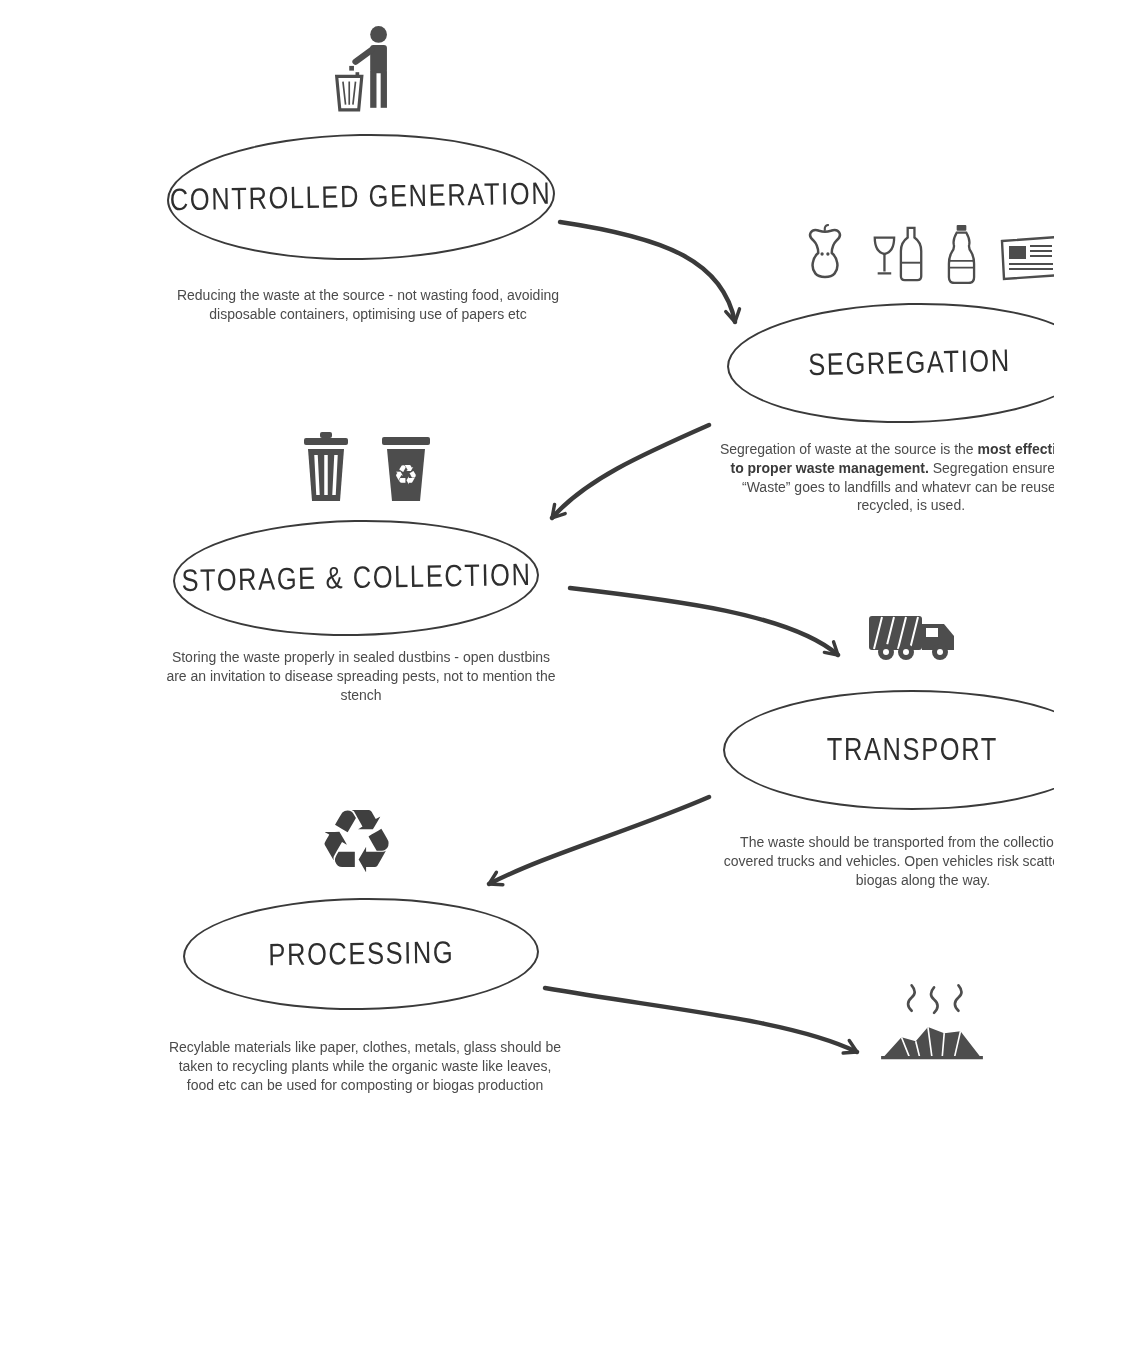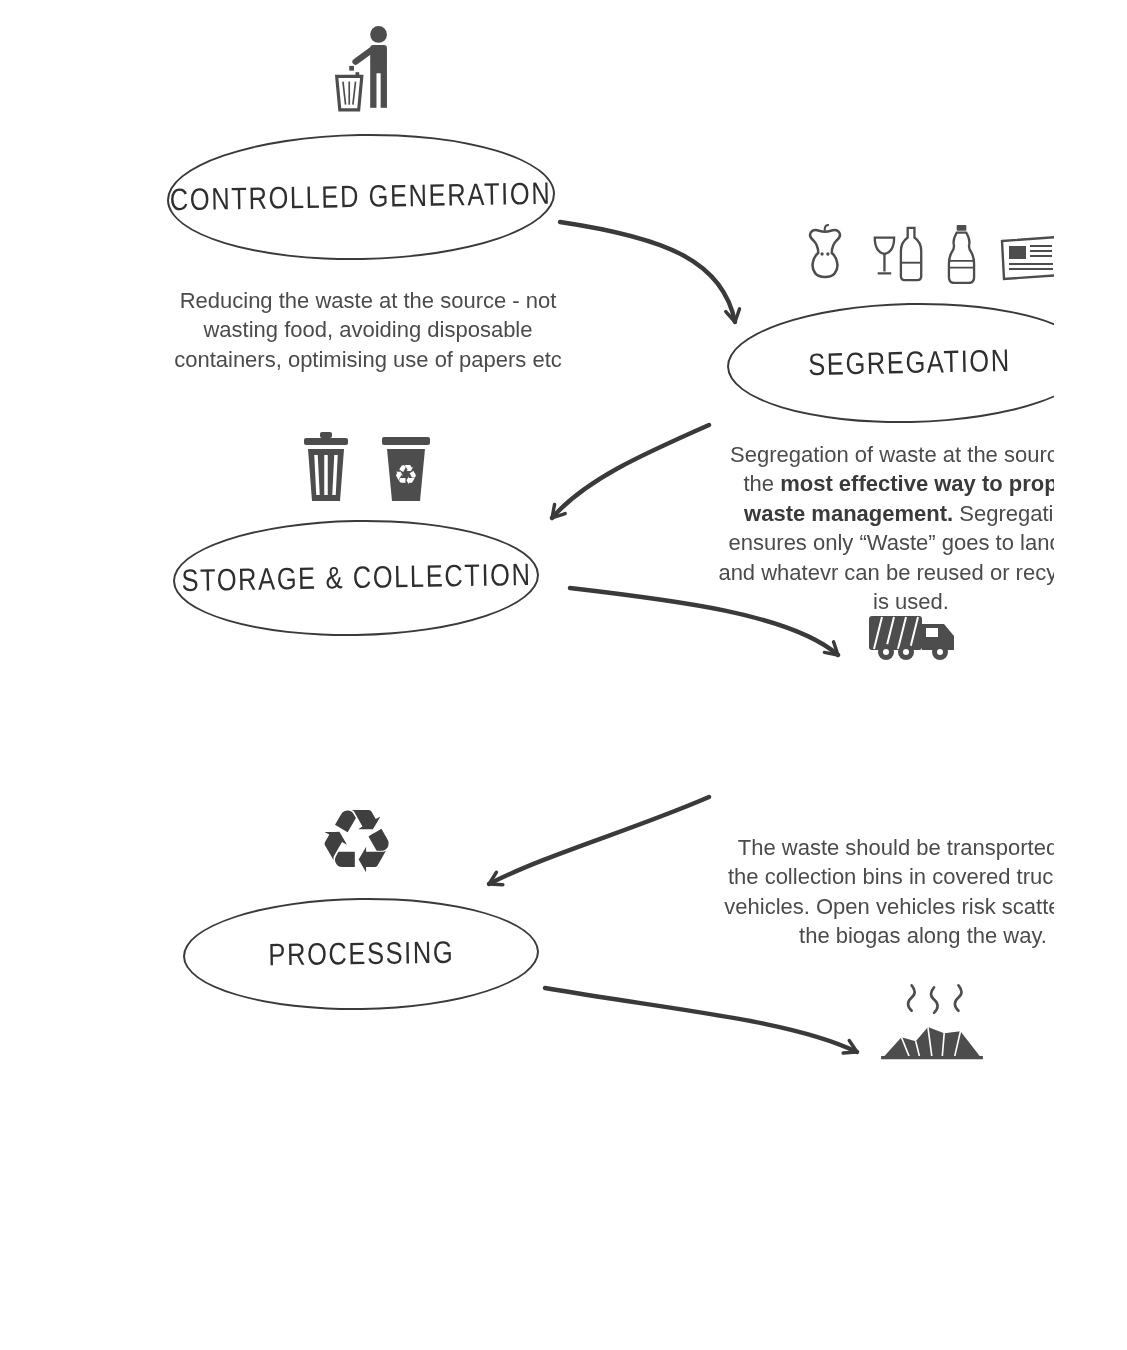--- a/index.html
+++ b/index.html
@@ -4,21 +4,21 @@
 <style>
   * { margin:0; padding:0; box-sizing:border-box; }
   html,body { background:#ffffff; }
   body { font-family:"Liberation Sans", sans-serif; }
   .canvas { position:relative; width:981px; height:1350px; margin:0 auto; background:#fff; overflow:hidden; }
   .arrows { position:absolute; left:0; top:0; z-index:0; }
   .bubble { position:absolute; border:2.6px solid #3a3a3a; border-radius:50%;
             display:flex; align-items:center; justify-content:center; background:#fff; z-index:1; }
   .btitle { font-size:31px; letter-spacing:2px; color:#2e2e2e; white-space:nowrap;
             transform:scaleX(.82); font-weight:400; }
-  .desc { position:absolute; text-align:center; font-size:22px; line-height:1.34;
+  .desc { position:absolute; text-align:center; font-size:14px; line-height:1.34;
           color:#4b4b4b; z-index:1; }
   .desc b { font-weight:700; color:#3a3a3a; }
   .iconbox { position:absolute; z-index:1; display:flex; gap:18px; align-items:flex-end; }
   .glyph { position:absolute; z-index:1; line-height:1; }
 
   #e1 { left:94px;  top:134px;  width:388px; height:126px; transform:rotate(-1deg); }
   #e2 { left:654px; top:303px;  width:366px; height:120px; transform:rotate(-1.2deg); }
   #e3 { left:100px; top:520px;  width:366px; height:116px; transform:rotate(-1deg); }
   #e4 { left:650px; top:690px;  width:378px; height:120px; }
   #e5 { left:110px; top:898px;  width:356px; height:112px; transform:rotate(-0.8deg); }
@@ -118,41 +118,46 @@
     </svg>
     <svg width="62" height="78" viewBox="0 0 62 76">
       <rect class="ink" x="7" y="8" width="48" height="8" rx="2"></rect>
       <path class="ink" d="M12,20 h38 l-5,52 h-28 z"></path>
       <text x="31" y="55" font-size="27" fill="#ffffff" text-anchor="middle" font-family="'DejaVu Sans',sans-serif">♻</text>
     </svg>
   </div>
   <div class="bubble" id="e3">
     <span class="btitle">STORAGE &amp; COLLECTION</span>
   </div>
+  <p class="desc" id="d3">Storing the waste properly in sealed dustbins - open dustbins are an invitation to disease spreading pests, not to mention the stench</p>
 
   <div class="iconbox" id="i4">
     <svg width="114" height="60" viewBox="0 0 112 60">
       <rect class="ink" x="5" y="12" width="53" height="34" rx="3"></rect>
       <path d="M18,13 L10,45 M30,13 L22,45 M42,13 L34,45 M54,13 L46,45" stroke="#ffffff" stroke-width="2" fill="none"></path>
       <path class="ink" d="M58,20 H80 L90,32 V46 H58 Z"></path>
       <rect x="62" y="24" width="12" height="9" fill="#ffffff"></rect>
       <circle class="ink" cx="22" cy="48" r="8"></circle>
         <circle cx="22" cy="48" r="3" fill="#ffffff"></circle>
       <circle class="ink" cx="42" cy="48" r="8"></circle>
         <circle cx="42" cy="48" r="3" fill="#ffffff"></circle>
       <circle class="ink" cx="76" cy="48" r="8"></circle>
         <circle cx="76" cy="48" r="3" fill="#ffffff"></circle>
     </svg>
   </div>
+  <div class="bubble" id="e4">
+    <span class="btitle">TRANSPORT</span>
+  </div>
   <p class="desc" id="d4">The waste should be transported from the collection bins in covered trucks and vehicles. Open vehicles risk scattering of the biogas along the way.</p>
 
   <span class="glyph" id="i5">♻</span>
   <div class="bubble" id="e5">
     <span class="btitle">PROCESSING</span>
   </div>
+  <p class="desc" id="d5">Recylable materials like paper, clothes, metals, glass should be taken to recycling plants while the organic waste like leaves, food etc can be used for composting or biogas production</p>
 
   <div class="iconbox" id="i6">
     <svg width="114" height="86" viewBox="0 0 112 84">
       <path class="line" d="M36,30 q-7,-7 0,-13 q6,-5 0,-12" stroke-width="2.6" stroke-linecap="round"></path>
       <path class="line" d="M58,32 q7,-7 0,-13 q-6,-5 0,-12" stroke-width="2.6" stroke-linecap="round"></path>
       <path class="line" d="M82,30 q-7,-7 0,-13 q6,-5 0,-12" stroke-width="2.6" stroke-linecap="round"></path>
       <polygon class="ink" points="8,76 26,56 40,60 52,46 68,52 84,50 104,76"></polygon>
       <path d="M26,56 L34,76 M40,60 L44,76 M52,46 L56,76 M68,52 L66,76 M84,50 L78,76" stroke="#ffffff" stroke-width="1.6" fill="none"></path>
       <line x1="6" y1="76" x2="106" y2="76" stroke="#4d4d4d" stroke-width="3"></line>
     </svg>

